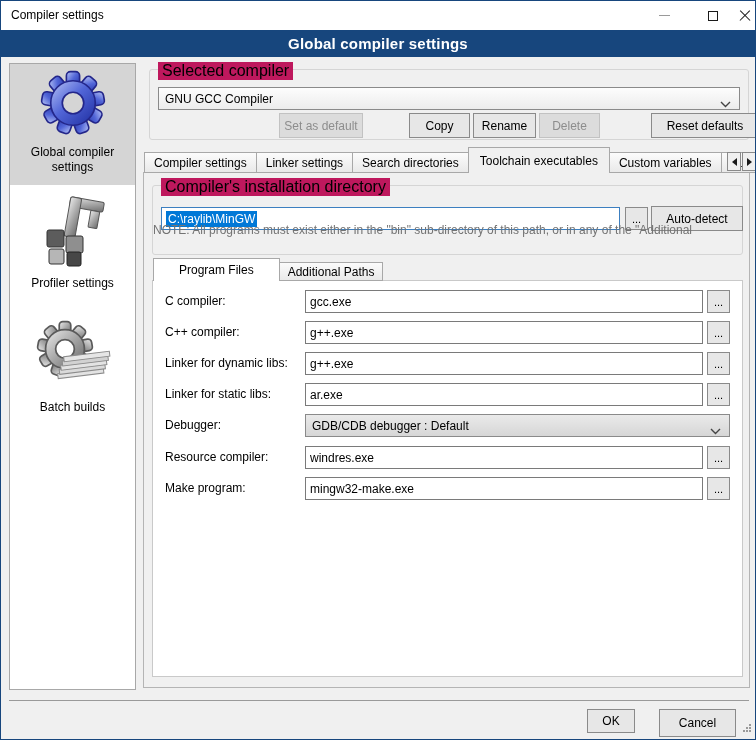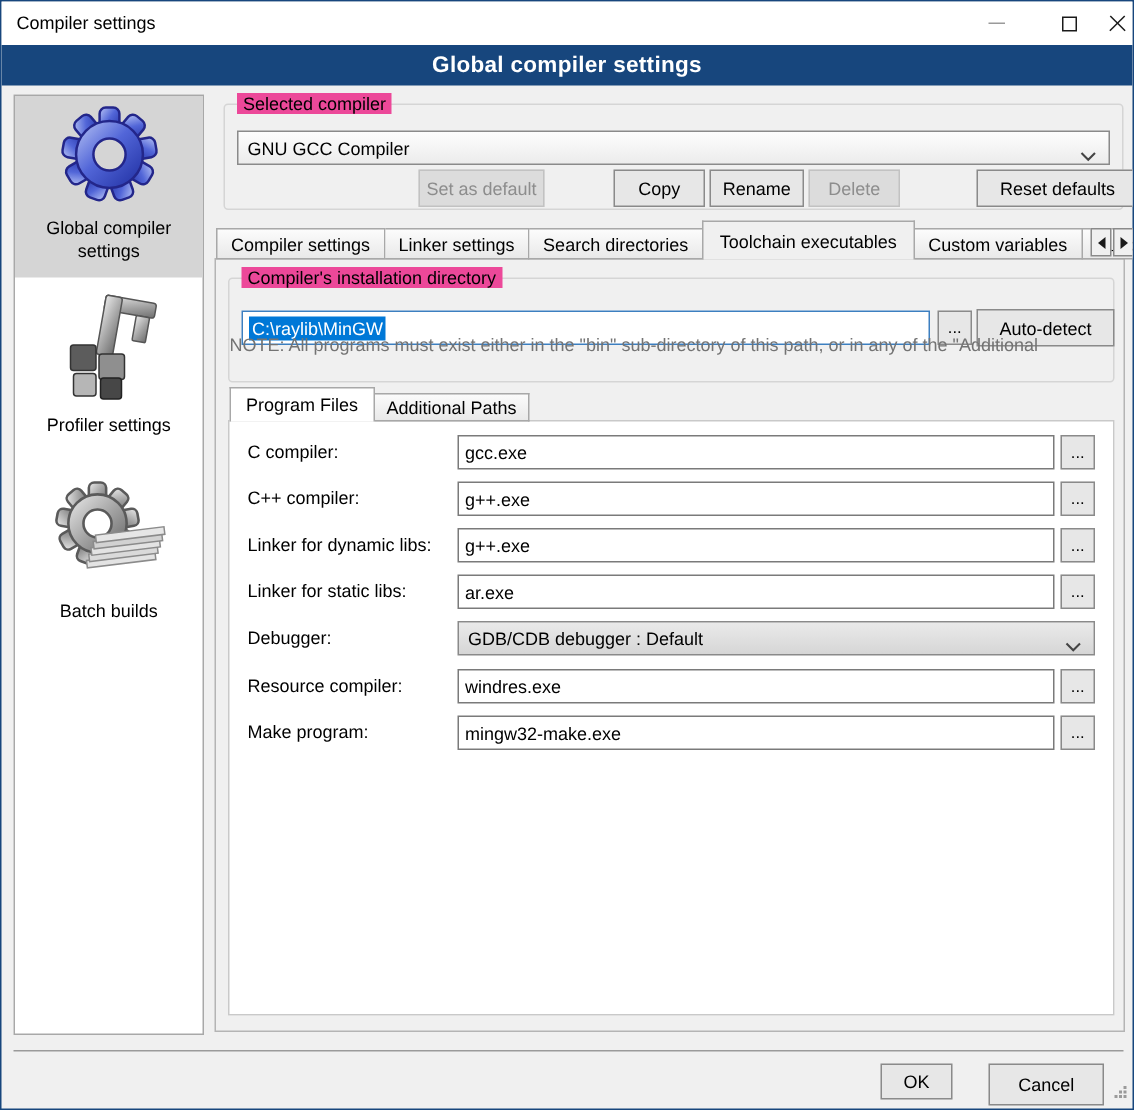--- a/index.html
+++ b/index.html
@@ -30,21 +30,21 @@
   .banner span{color:#fff;font-weight:bold;font-size:15px;letter-spacing:.2px;}
   
   .sidebar{position:absolute;left:8px;top:62px;width:127px;height:627px;background:#fff;
     border:1px solid #a8a8a8;}
   .side-item{position:absolute;left:0;width:125px;text-align:center;}
   .side-sel{top:0;height:121px;background:#d5d5d5;}
   .side-icon{position:absolute;left:50%;transform:translateX(-50%);}
   .side-label{position:absolute;left:0;right:0;font-size:12px;line-height:15px;}
   
   .groupbox{position:absolute;border:1px solid #d5d5d5;border-radius:3px;}
-  .grouplabel{position:absolute;top:-8px;left:8px;background:#ec4899;padding:0 4px;font-size:12px;}
+  .grouplabel{position:absolute;top:-8px;left:8px;background:#be185d;padding:0 4px;font-size:16px;}
   
   .combo{position:absolute;background:linear-gradient(#fdfdfd,#ececec);
     border:1px solid #8a8a8a;height:23px;display:flex;align-items:center;padding:0 24px 0 6px;}
   .combo-gray{background:linear-gradient(#eaeaea,#d6d6d6);}
   .chev{position:absolute;right:8px;top:9px;}
   .btn{position:absolute;height:25px;background:#e7e7e7;border:1px solid #8a8a8a;
     font-size:12px;display:flex;align-items:center;justify-content:center;
     font-family:inherit;color:#000;padding:0;}
   .btn-disabled{background:#dcdcdc;border-color:#c2c2c2;color:#8d8d8d;}
   .field{position:absolute;height:23px;background:#fff;border:1px solid #7a7a7a;
@@ -72,21 +72,21 @@
   .dir-group{left:8px;top:12px;width:591px;height:70px;}
   .dir-input{left:8px;top:21px;width:459px;border:1px solid #3c7fc0;}
   .dir-sel{background:#0078d7;color:#fff;padding:1px 2px;white-space:nowrap;}
   .note{position:absolute;left:9px;top:50px;width:578px;overflow:hidden;white-space:nowrap;
     color:#737373;font-size:12px;}
   
   .subtabbar{position:absolute;left:9px;top:85px;height:23px;display:flex;align-items:flex-end;z-index:3;}
   .subtab{height:19px;padding:0 8px;display:flex;align-items:center;font-size:12px;
     background:linear-gradient(#fbfbfb,#e9e9e9);border:1px solid #a8a8a8;border-left:none;white-space:nowrap;}
   .subtab-active{height:23px;background:#fff;border:1px solid #a8a8a8;border-bottom:none;
-    border-left:1px solid #a8a8a8;padding:0 10px;}
+    border-left:1px solid #a8a8a8;padding:0 25px;}
   .innerpanel{position:absolute;left:8px;top:107px;width:591px;height:397px;background:#fff;
     border:1px solid #c9c9c9;z-index:2;}
   .frow-label{position:absolute;left:12px;font-size:12px;}
   .f-input{left:152px;width:398px;}
   .f-dots{left:554px;}
   .f-combo{left:152px;width:425px;}
   
   .divider{position:absolute;left:8px;top:699px;width:740px;height:1px;background:#9a9a9a;}
   .grip{position:absolute;right:3px;bottom:3px;}
 </style>

